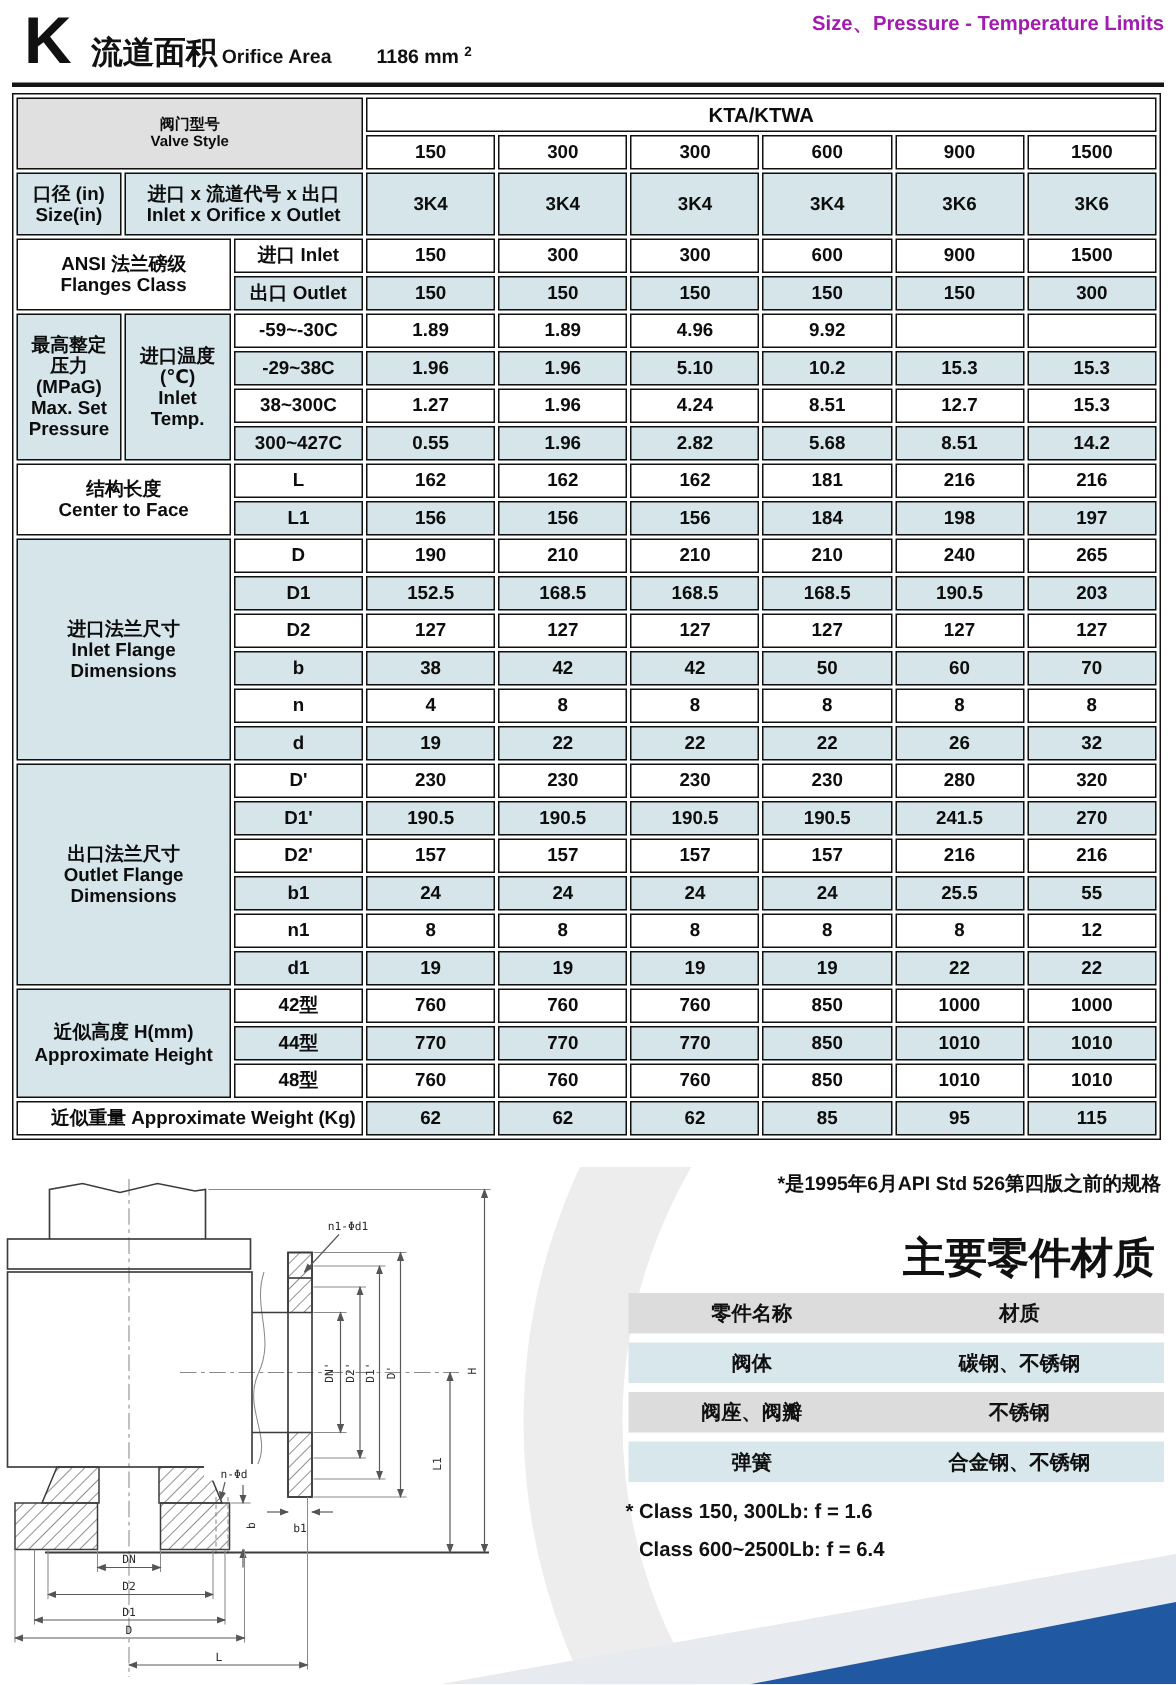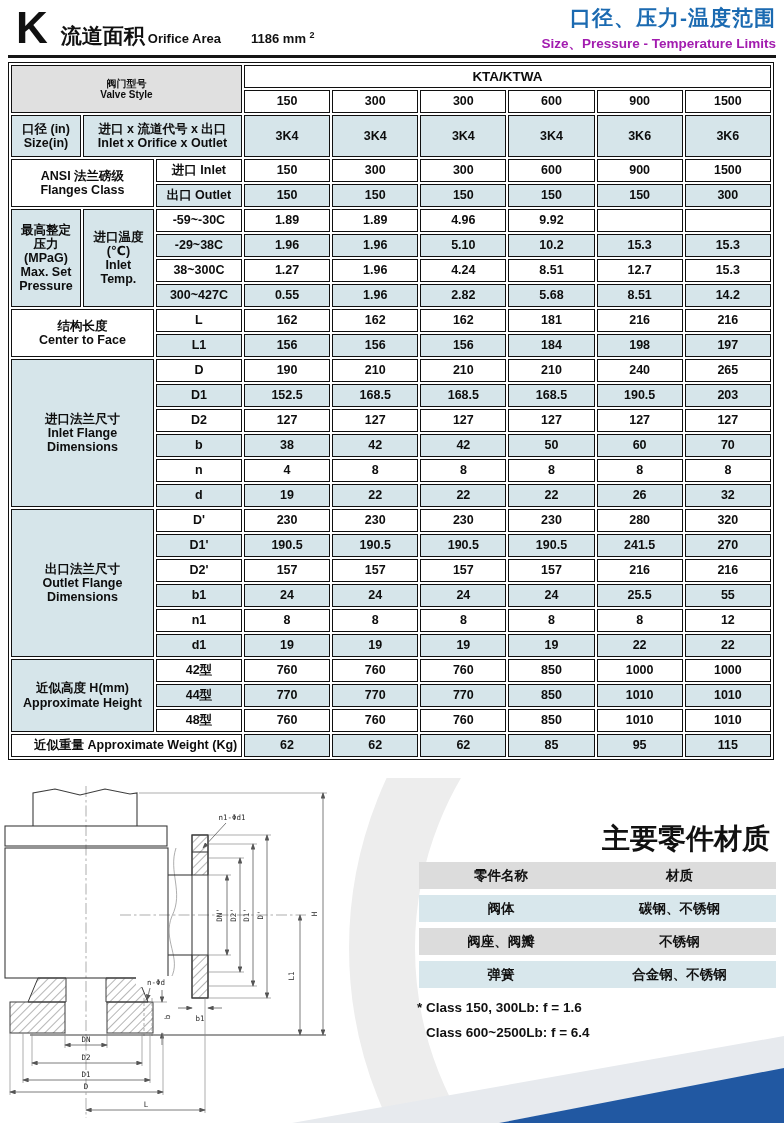--- a/index.html
+++ b/index.html
@@ -61,21 +61,20 @@
     <polygon points="499,345 784,290 784,345" fill="#2158a2"></polygon>
   </svg>
 
   <div class="hdr">
     <span class="k">K</span>
     <span class="cn">流道面积</span>
     <span class="en">Orifice Area</span>
     <span class="val"><span>1186 mm</span>&nbsp;<sup>2</sup></span>
   </div>
   <div class="hdr-right">
-    <div class="hr-cn">口径、压力-温度范围</div>
     <div class="hr-en">Size、Pressure - Temperature Limits</div>
   </div>
   <div class="rule"></div>
 
   <table class="spec">
     <colgroup>
         <col style="width:69px">
         <col style="width:70px">
         <col style="width:85px">
       <col style="width:85px">
@@ -454,20 +453,21 @@
     <line class="d" x1="86" y1="330" x2="205" y2="330"></line>
     <text x="146" y="327" text-anchor="middle">L</text>
 
     <rect x="136" y="196" width="40" height="11" fill="#fff"></rect>
     <text x="156" y="205" text-anchor="middle">n-Φd</text>
     <line class="a" x1="150" y1="208" x2="147" y2="220"></line>
     <text x="232" y="40" text-anchor="middle">n1-Φd1</text>
     <line class="a" x1="226" y1="43" x2="203" y2="68"></line>
   </svg>
 
+  <div class="api-note">*是1995年6月API Std 526第四版之前的规格</div>
   <div class="mat-title">主要零件材质</div>
   <div class="mat-table">
     <div class="mrow mh">
       <div class="c1">零件名称</div>
       <div class="c2">材质</div>
     </div>
     <div class="mrow mb">
       <div class="c1">阀体</div>
       <div class="c2">碳钢、不锈钢</div>
     </div>

